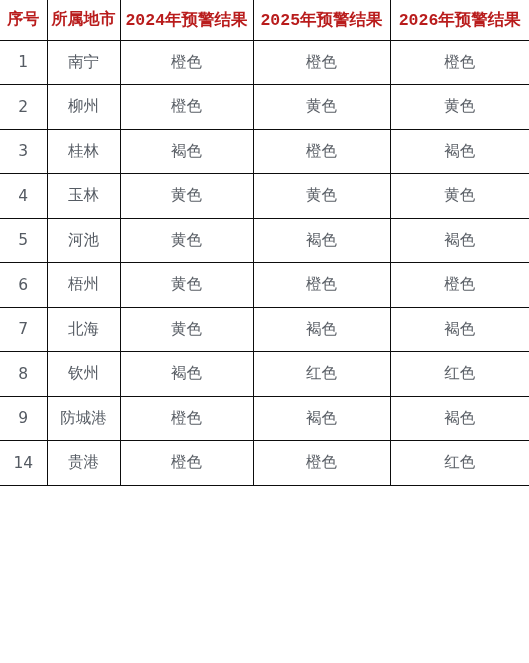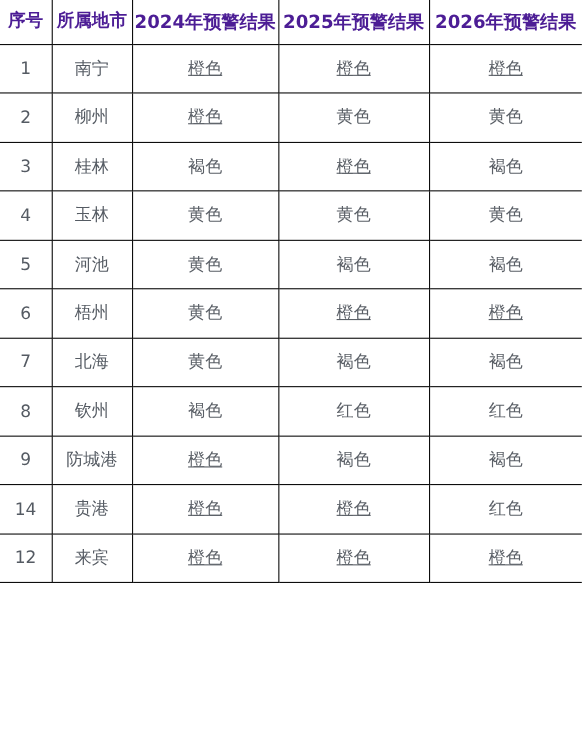--- a/index.html
+++ b/index.html
@@ -37,44 +37,45 @@
   }
   
   #warning-table tr > *:first-child { border-left: none; }
   #warning-table tr > *:last-child  { border-right: none; }
   #warning-table thead th { border-top: none; }
 
   #warning-table thead th {
     height: 40px;
     font-size: 16.5px;
     font-weight: bold;
-    color: #4c1d95;
+    color: #b91c1c;
     background: #ffffff;
     letter-spacing: 0px;
+    font-family: Liberation Mono, monospace;
   }
   #warning-table thead th.h-index,
   #warning-table thead th.h-city {
     font-size: 16px;
   }
 
   #warning-table tbody td {
     height: 44.5px;
     font-size: 15.5px;
     color: #5a5f66;
     background: #ffffff;
     font-weight: normal;
   }
   #warning-table tbody td.idx,
   #warning-table tbody td.city {
     color: #555b63;
   }
 
   
   td.sev-yellow { background: #ffff00; color: #5a5f66; }
-  td.sev-orange { background: #ffc000; color: #5a5f66; text-decoration: underline; }
+  td.sev-orange { background: #ffc000; color: #5a5f66; }
   td.sev-brown  { background: #9e3a35; color: #6e6a6a; }
   td.sev-red    { background: #ff0000; color: #6f6a6a; margin-left: 12px; }
 </style>
 </head>
 <body>
 
 <table id="warning-table">
   <colgroup>
     <col class="c-index">
       <col class="c-city">
@@ -155,21 +156,14 @@
         <td class="sev-brown">褐色</td>
         <td class="sev-brown">褐色</td>
       </tr>
       <tr>
         <td class="idx">14</td>
         <td class="city">贵港</td>
         <td class="sev-orange">橙色</td>
         <td class="sev-orange">橙色</td>
         <td class="sev-red">红色</td>
       </tr>
-      <tr>
-        <td class="idx">12</td>
-        <td class="city">来宾</td>
-        <td class="sev-orange">橙色</td>
-        <td class="sev-orange">橙色</td>
-        <td class="sev-orange">橙色</td>
-      </tr>
     </tbody>
 </table>
 
 </body></html>

